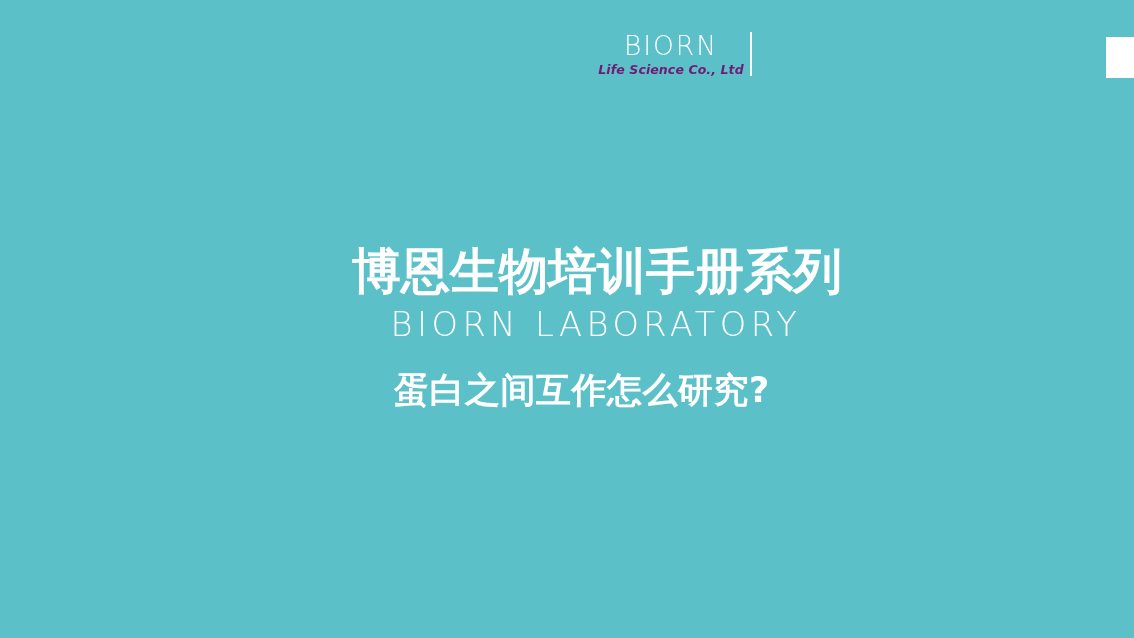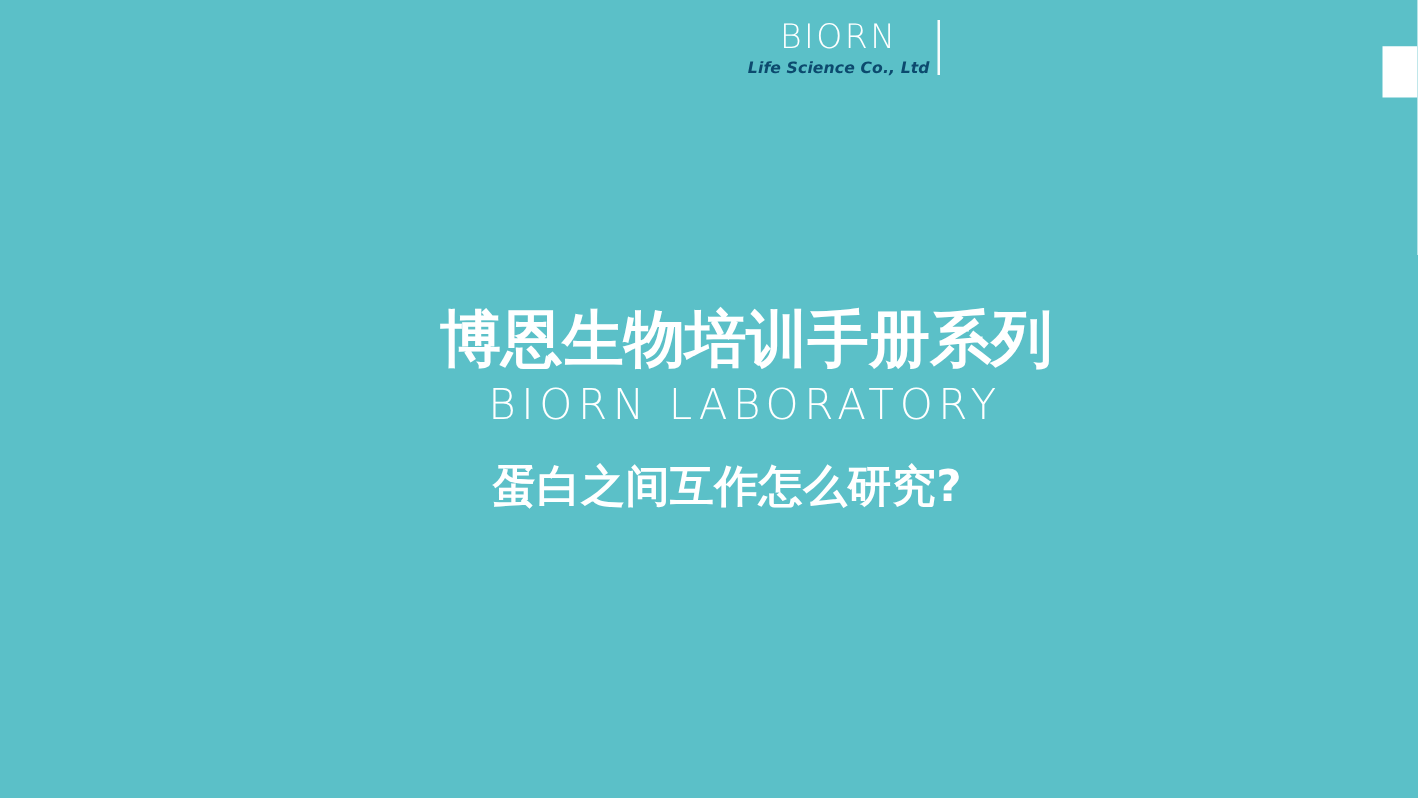--- a/index.html
+++ b/index.html
@@ -24,21 +24,21 @@
     position: absolute;
     top: 0;
     left: 0;
     width: 1134px;
     height: 110px;
   }
 
   .brand-row {
     position: absolute;
     left: 608px;
-    top: 12px;
+    top: 28px;
     display: flex;
     height: 52px;
   }
 
   .logo-block {
     display: flex;
     flex-direction: column;
     justify-content: center;
     align-items: center;
     width: 126px;
@@ -50,21 +50,21 @@
     line-height: 27px;
     font-weight: 300;
     letter-spacing: 2.0px;
     font-family: "DejaVu Sans", "Liberation Sans", sans-serif;
     white-space: nowrap;
     transform: scaleX(0.98);
     transform-origin: center;
   }
 
   .logo-subtext {
-    color: #0c4a6e;
+    color: #701a75;
     font-size: 12.5px;
     line-height: 14px;
     font-style: italic;
     font-weight: bold;
     letter-spacing: 0.1px;
     margin-top: 4px;
     white-space: nowrap;
     font-family: "DejaVu Sans", "Liberation Sans", sans-serif;
   }
 

